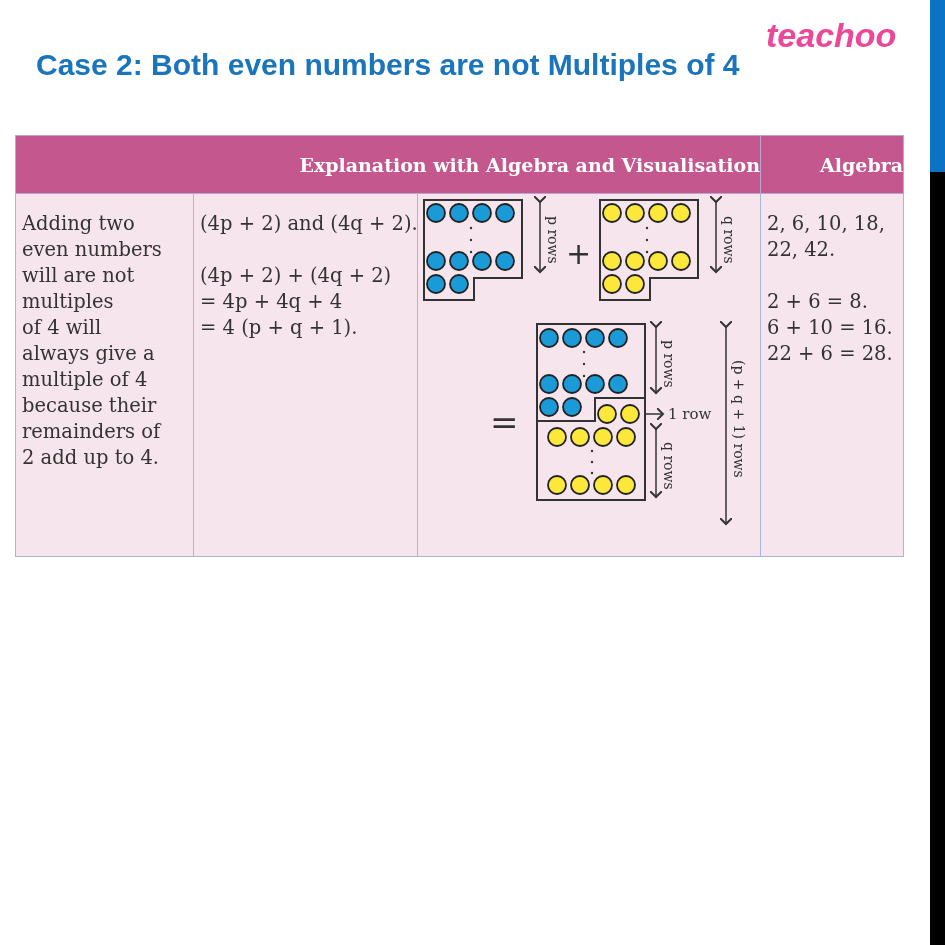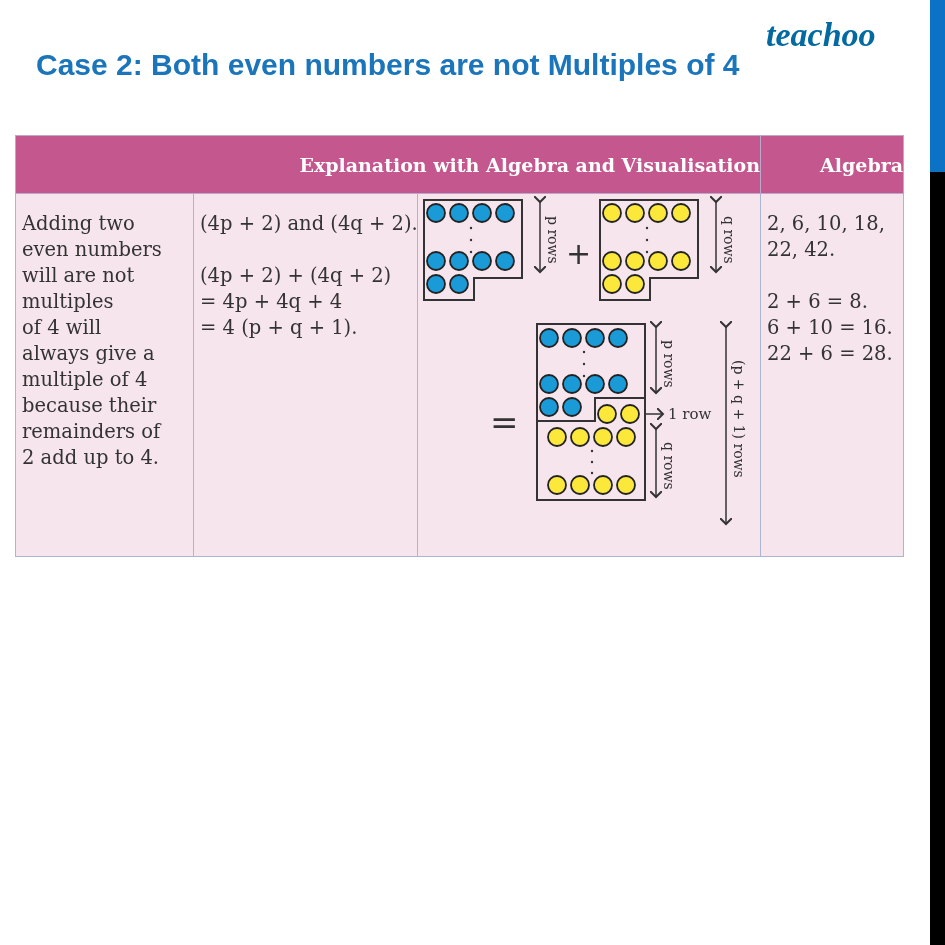--- a/index.html
+++ b/index.html
@@ -1,21 +1,21 @@
 <!DOCTYPE html>
 <html><head>
 <meta charset="utf-8">
 <style>
   html, body { margin:0; padding:0; }
   body { width:945px; height:945px; background:#ffffff; position:relative; overflow:hidden;
          font-family:"DejaVu Serif", serif; }
   .right-bar { position:absolute; left:930px; top:0; width:15px; height:945px; background:#000; }
   .right-bar .blue { position:absolute; left:0; top:0; width:15px; height:172px; background:#0b72c4; }
-  .logo { position:absolute; left:766px; top:16px; font-family:Liberation Serif, serif; font-weight:bold;
-          font-style:italic; font-size:34px; color:#0369a1; letter-spacing:0px; }
+  .logo { position:absolute; left:766px; top:16px; font-family:Liberation Sans, sans-serif; font-weight:bold;
+          font-style:italic; font-size:34px; color:#ec4899; letter-spacing:0px; }
   .title { position:absolute; left:36px; top:48px; font-family:Liberation Sans, sans-serif; font-weight:bold;
            font-size:30px; color:#1b75bb; }
   table.main { position:absolute; left:15px; top:135px; border-collapse:collapse; table-layout:fixed; width:888px; }
   table.main th { background:#c4588e; color:#fff; font-family:"DejaVu Serif", serif; font-weight:bold; font-size:19px;
                   height:57px; border:1px solid #b9a8cc; padding:0;text-align:right; }
   table.main td { background:#f6e5ec; border:1px solid #aab6d3; vertical-align:top; height:345px;
                   font-family:"DejaVu Serif", serif; font-size:19.5px; color:#333; line-height:26px; padding:17px 6px 0 6px; }
   .line { display:block; white-space:pre; }
   .gap { display:block; height:26px; }
   .diagram-cell { position:relative; padding:0 !important; }

